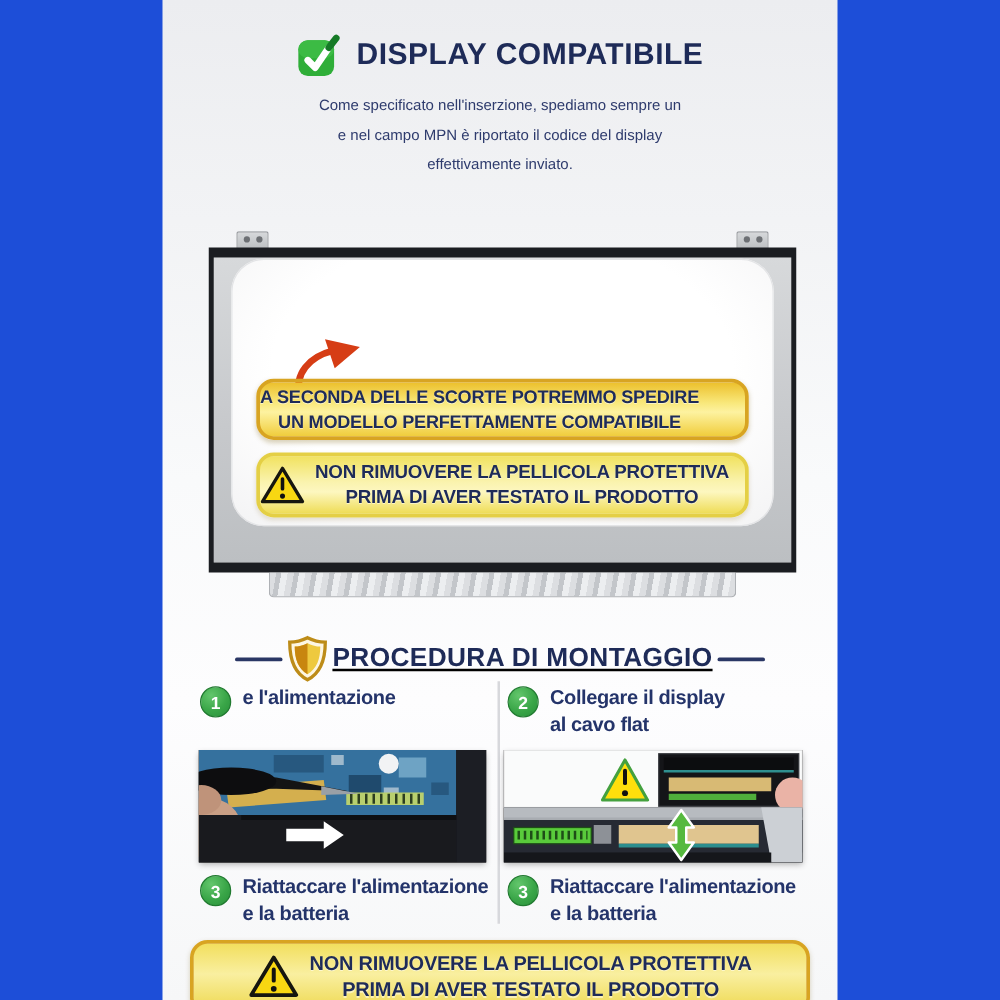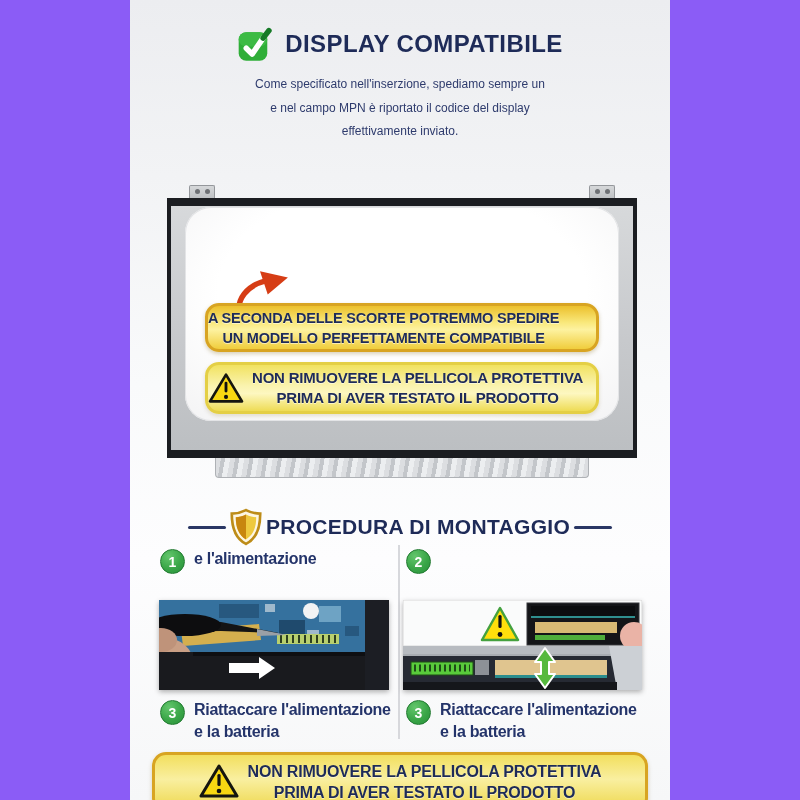--- a/index.html
+++ b/index.html
@@ -1,16 +1,16 @@
 <!DOCTYPE html>
 <html><head>
 <meta charset="utf-8">
 <style>
   html,body{margin:0;padding:0;}
-  .page{position:relative;width:800px;height:800px;background:#8b5cf6;overflow:hidden;
+  .page{position:relative;width:800px;height:800px;background:#1d4ed8;overflow:hidden;
         font-family:"Liberation Sans","DejaVu Sans",sans-serif;}
   .content{position:absolute;left:130px;top:0;width:540px;height:800px;overflow:hidden;
         background:linear-gradient(180deg,#ecedf0 0%,#f2f3f5 22%,#f9fafb 48%,#fdfdfe 70%,#f6f7f8 100%);}
 
   
   .hdr{position:absolute;top:27px;left:0;width:100%;display:flex;align-items:center;justify-content:center;gap:11px;}
   .hdr-title{font-size:24px;font-weight:bold;color:#1e2b58;letter-spacing:.4px;}
 
   .intro{position:absolute;top:73px;left:0;width:100%;text-align:center;
          font-size:12px;line-height:23.5px;color:#2e3b6d;}
@@ -40,21 +40,21 @@
   .banner-stock{top:118px;height:49px;border:3px solid #d8a422;
          background:linear-gradient(180deg,#ecc02c 0%,#f9e87b 38%,#fdf2a0 55%,#f0cd3c 100%);
          box-shadow:0 2px 4px rgba(120,90,0,.28);}
   .banner-stock .txt{font-size:14.5px;line-height:20px;letter-spacing:-.2px;}
   .banner-film{top:177px;height:52px;border:3px solid #e4cf45;
          background:linear-gradient(180deg,#f1e260 0%,#faf3ae 45%,#fdf7c0 62%,#eedc55 100%);
          box-shadow:0 2px 4px rgba(120,90,0,.18);}
   .banner-film .txt{font-size:15px;line-height:20px;letter-spacing:-.2px;}
 
   
-  .proc-hdr{position:absolute;top:508px;left:0;width:100%;display:flex;align-items:center;justify-content:center;gap:4px;}
+  .proc-hdr{position:absolute;top:508px;left:0;width:100%;display:flex;align-items:center;justify-content:center;gap:4px;text-decoration:underline;}
   .proc-line{width:38px;height:3px;background:#2a3765;border-radius:2px;}
   .proc-title{font-size:21px;font-weight:bold;color:#1e2b58;letter-spacing:.3px;}
 
   .col-divider{position:absolute;left:268px;top:545px;width:2px;height:194px;background:#d7d8dc;}
 
   .step{position:absolute;display:flex;gap:9px;align-items:flex-start;}
   .badge{flex:0 0 auto;width:23px;height:23px;border-radius:50%;margin-top:1px;
          background:radial-gradient(circle at 35% 28%,#63c66c 0%,#3aa648 55%,#28903a 100%);
          border:1px solid #217a30;color:#fff;font-size:14px;font-weight:bold;
          display:flex;align-items:center;justify-content:center;}
@@ -151,20 +151,24 @@
 
     <div class="step s1">
       <div class="badge">1</div>
       <div class="step-txt">
         <div>e l'alimentazione</div>
       </div>
     </div>
 
     <div class="step s2">
       <div class="badge">2</div>
+      <div class="step-txt">
+        <div>Collegare il display</div>
+        <div>al cavo flat</div>
+      </div>
     </div>
 
     <div class="photo photo-1">
       <svg width="230" height="90" viewBox="0 0 230 90">
         <rect x="0" y="0" width="230" height="90" fill="#101114"></rect>
         <rect x="0" y="0" width="206" height="52" fill="#35719e"></rect>
         <rect x="60" y="4" width="40" height="14" fill="#27587f"></rect>
         <rect x="120" y="20" width="26" height="18" fill="#1f4a6d"></rect>
         <rect x="160" y="6" width="22" height="16" fill="#6ea3c4"></rect>
         <rect x="186" y="26" width="14" height="10" fill="#27587f"></rect>

